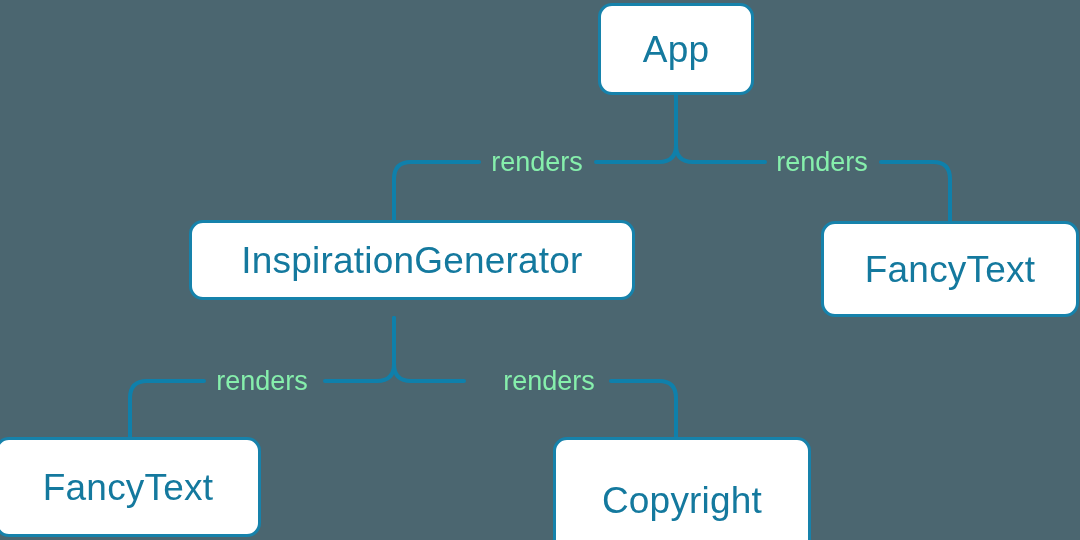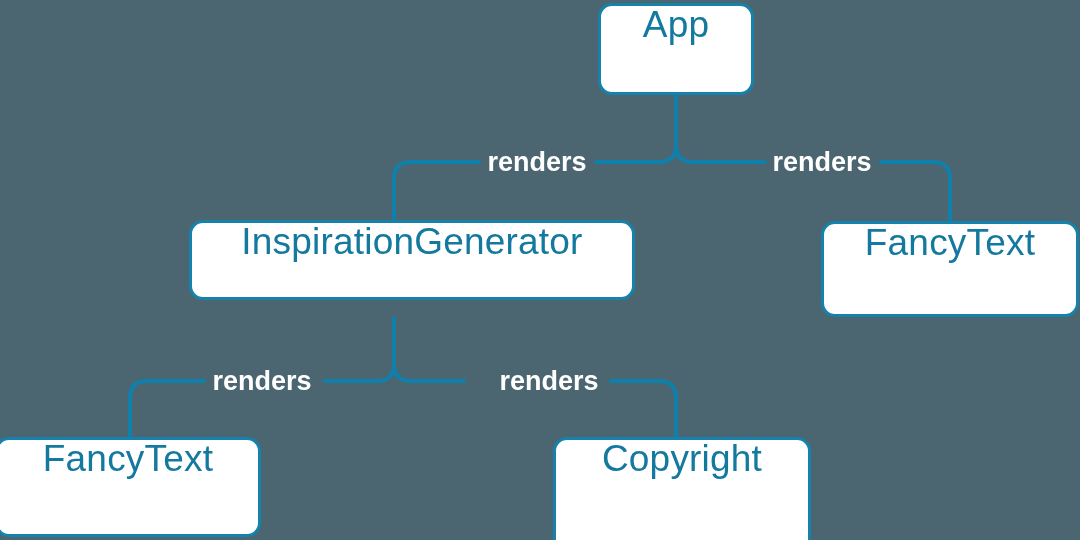--- a/index.html
+++ b/index.html
@@ -25,40 +25,41 @@
     width: 1080px;
     height: 540px;
   }
   .node {
     position: absolute;
     box-sizing: border-box;
     background: #ffffff;
     border: 3px solid #1682ab;
     border-radius: 14px;
     display: flex;
+    align-items: center;
     justify-content: center;
     color: #14799e;
     font-size: 37px;
     font-weight: 400;
     letter-spacing: 0.2px;
     line-height: 1;
     white-space: nowrap;
     z-index: 5;
   }
   .node-app        { left: 598px;  top: 3px;   width: 156px; height: 92px; }
   .node-inspgen    { left: 189px;  top: 220px; width: 446px; height: 80px; }
   .node-fancy-right{ left: 821px;  top: 221px; width: 258px; height: 96px; }
   .node-fancy-left { left: -5px;   top: 437px; width: 266px; height: 100px; }
   .node-copyright  { left: 553px;  top: 437px; width: 258px; height: 126px; }
 
   .edge-label {
     position: absolute;
-    color: #ffffff;
+    color: #86efac;
     font-size: 27px;
-    font-weight: 700;
+    font-weight: 400;
     line-height: 1;
     white-space: nowrap;
     transform: translate(-50%, -50%);
     z-index: 6;
   }
   .lbl-app-left   { left: 537px; top: 162px; }
   .lbl-app-right  { left: 822px; top: 162px; }
   .lbl-ig-left    { left: 262px; top: 381px; }
   .lbl-ig-right   { left: 549px; top: 381px; }
 </style>

